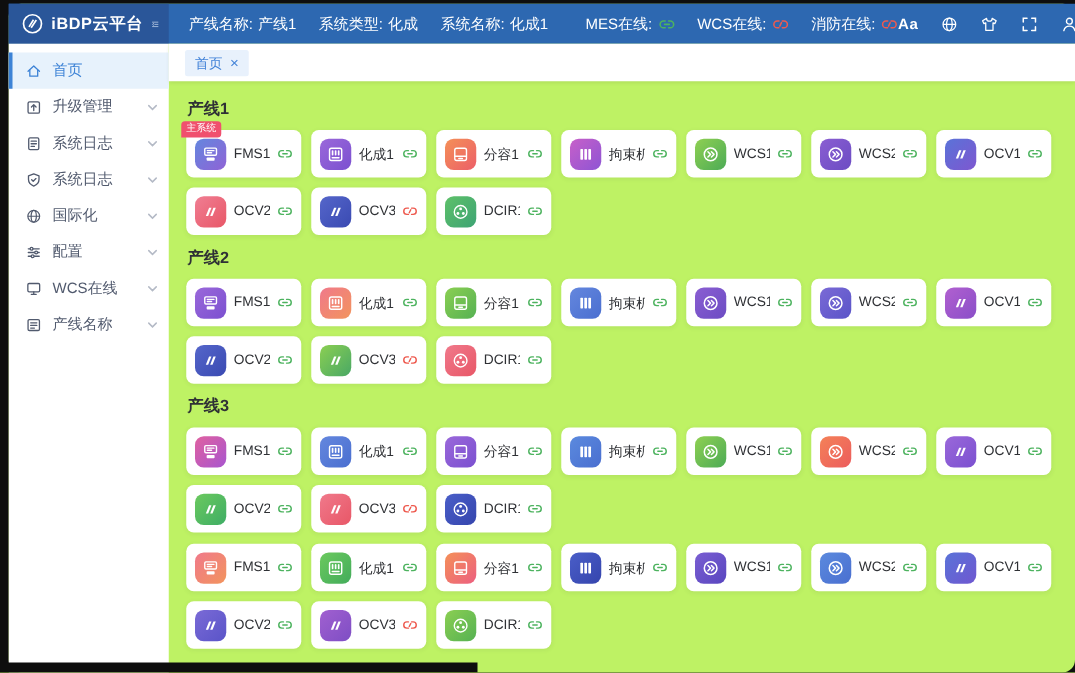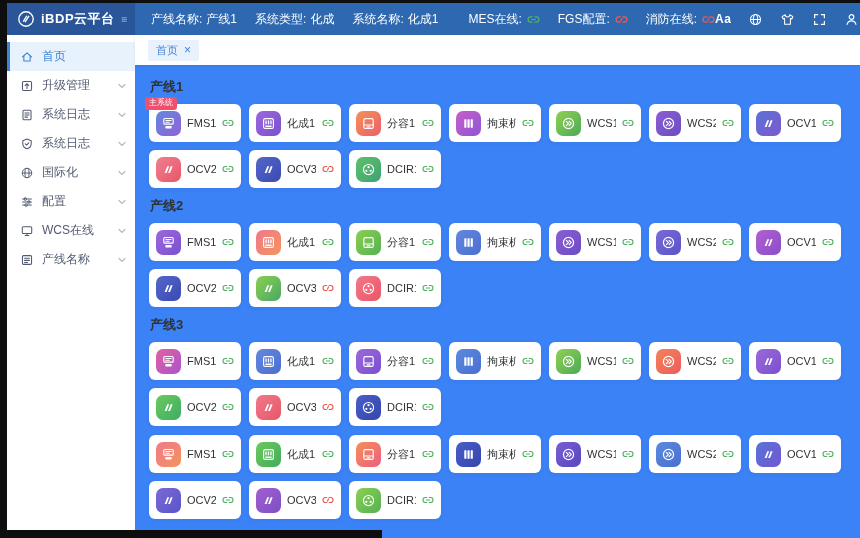--- a/index.html
+++ b/index.html
@@ -1,18 +1,18 @@
 <!DOCTYPE html>
 <html><head>
 <meta charset="utf-8">
 <style>
   * { box-sizing: border-box; margin: 0; padding: 0; }
   html,body { width: 860px; height: 538px; overflow: hidden; }
   body { background:#0e0e0e; font-family:"Liberation Sans","DejaVu Sans",sans-serif; position:relative; }
-  .app { position:absolute; top:3px; left:7px; right:0; bottom:0; display:flex; flex-direction:column; background:#3b82f6; }
+  .app { position:absolute; top:3px; left:7px; right:0; bottom:0; display:flex; flex-direction:column; background:#bef264;border-radius:10px; }
 
   
   .header { height:32px; flex:none; display:flex; align-items:stretch; background:#2d68b1; color:#fff; }
   .header-left { width:128px; flex:none; background:#2a5699; display:flex; align-items:center; padding:0 8px 0 10px; gap:6px; }
   .logo { width:18px; height:18px; flex:none; display:flex; }
   .logo svg { width:100%; height:100%; }
   .logo-text { font-size:13px; font-weight:bold; white-space:nowrap; letter-spacing:.5px; }
   .collapse { margin-left:auto; width:15px; height:15px; display:flex; cursor:pointer; color:#dce8f7; }
   .collapse svg { width:100%; height:100%; }
   .header-info { display:flex; align-items:center; gap:18px; padding-left:16px; font-size:12px; }
@@ -87,21 +87,21 @@
     <div class="header-status" id="header-status">
         <span class="status-item">
           <span class="lab">MES在线:</span>
           <span class="lnk">
             <svg viewBox="0 0 24 24" fill="none" stroke="#4db35f" stroke-width="2.3" stroke-linecap="round">
               <path d="M14.5 7H17a5 5 0 0 1 0 10h-2.5M9.5 17H7A5 5 0 0 1 7 7h2.5M8.5 12h7"></path>
             </svg>
           </span>
         </span>
         <span class="status-item">
-          <span class="lab">FGS配置:</span>
+          <span class="lab">WCS在线:</span>
           <span class="lnk">
             <svg viewBox="0 0 24 24" fill="none" stroke="#ee5a4f" stroke-width="2.3" stroke-linecap="round">
               <path d="M14.5 7H17a5 5 0 0 1 0 10h-2.5M9.5 17H7A5 5 0 0 1 7 7h2.5M13.2 9.5l-2.4 5"></path>
             </svg>
           </span>
         </span>
         <span class="status-item">
           <span class="lab">消防在线:</span>
           <span class="lnk">
             <svg viewBox="0 0 24 24" fill="none" stroke="#ee5a4f" stroke-width="2.3" stroke-linecap="round">

